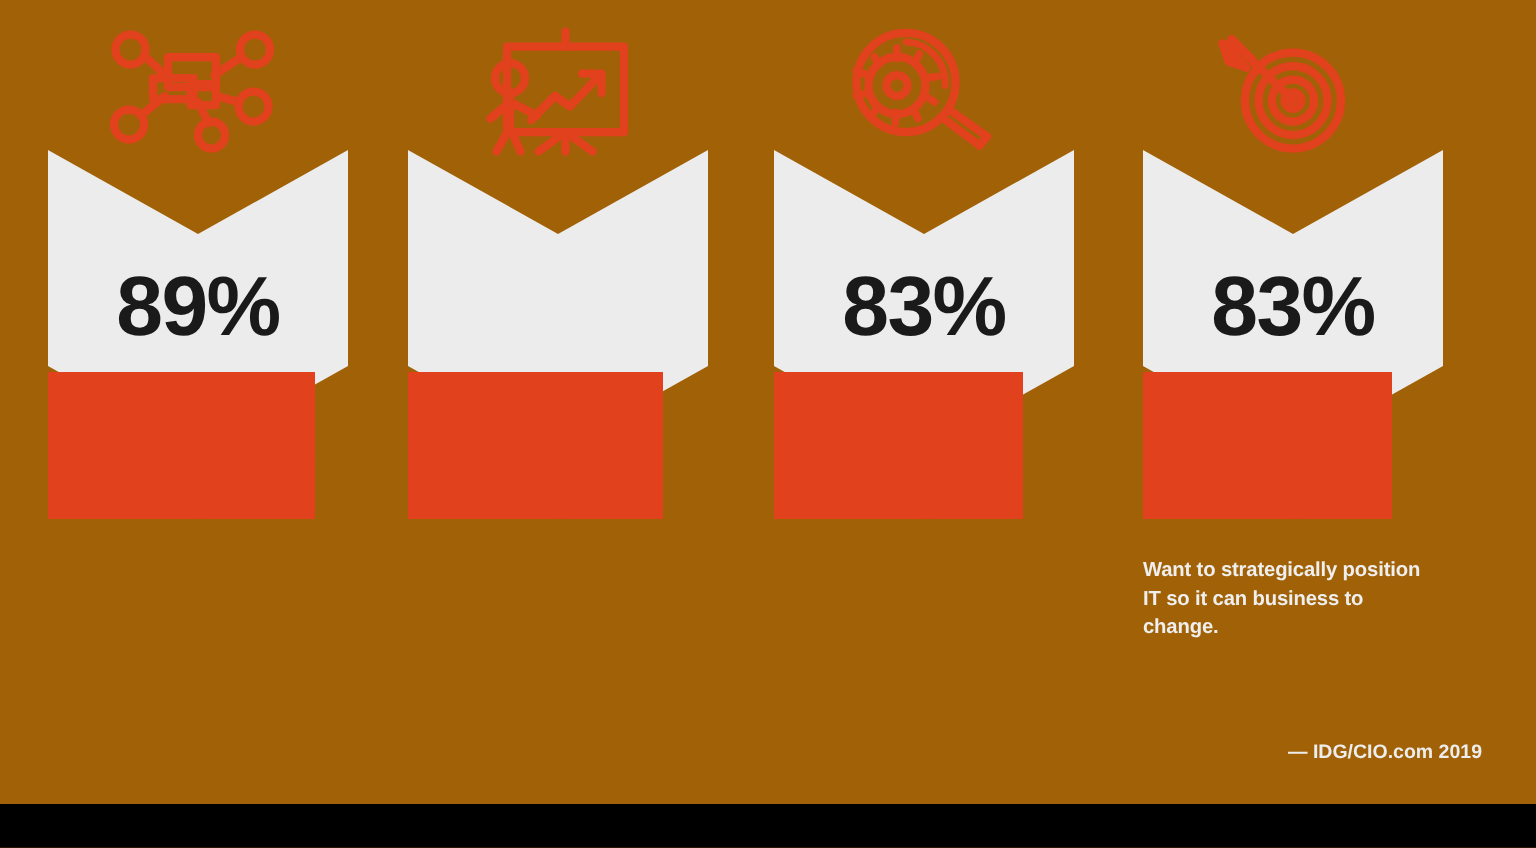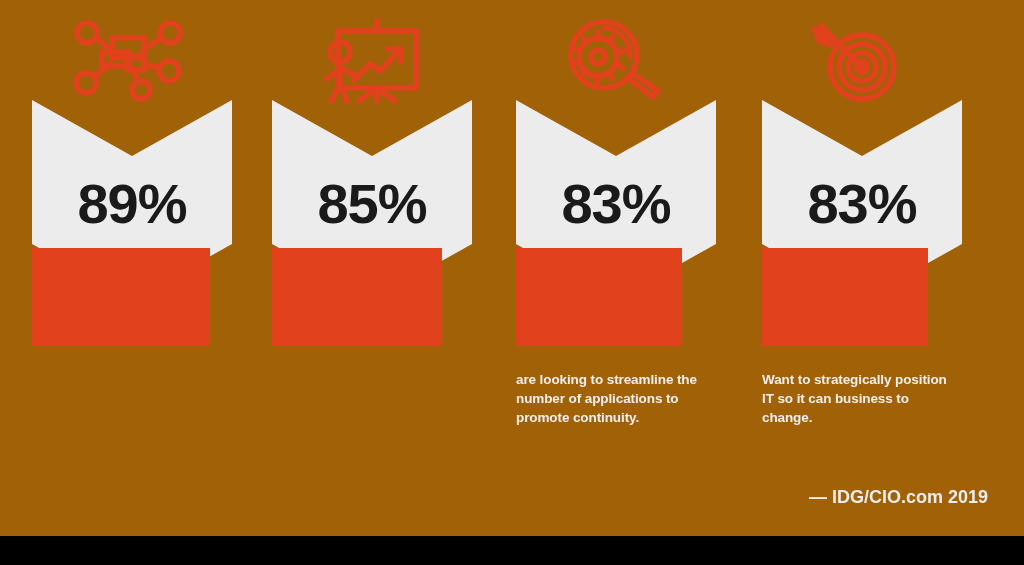--- a/index.html
+++ b/index.html
@@ -130,21 +130,21 @@
     color: #EFEFEF;
     letter-spacing: -0.1px;
   }
 
   
   .attribution {
     position: absolute;
     right: 36px;
     bottom: 28px;
     font-family: "Liberation Sans", sans-serif;
-    font-size: 18px;
+    font-size: 13px;
     font-weight: bold;
     color: #EDEDED;
     letter-spacing: 0px;
   }
 </style>
 </head>
 <body>
 
 <div id="infographic">
 
@@ -216,21 +216,20 @@
       <div class="meter-track">
         <div class="chev"></div>
       </div>
       <div class="meter-fill-clip">
         <div class="fillband" style="width:85%">
           <div class="fillband-inner"></div>
         </div>
       </div>
     </div>
 
-    <div class="pct">85%</div>
   </div>
 
   <div class="stat-column" style="left:484px;">
     <div class="icon-wrap">
       <svg width="104" height="82" viewBox="0 0 104 82" fill="none" stroke="#E1411C" stroke-width="5.5" stroke-linecap="round" stroke-linejoin="round">
 
         <circle cx="44" cy="36" r="33"></circle>
 
         <path d="M44 9 A27 27 0 0 1 70 38" stroke-width="4.5"></path>
 
@@ -261,21 +260,20 @@
         <div class="chev"></div>
       </div>
       <div class="meter-fill-clip">
         <div class="fillband" style="width:83%">
           <div class="fillband-inner"></div>
         </div>
       </div>
     </div>
 
     <div class="pct">83%</div>
-    <div class="caption">are looking to streamline the number of applications to promote continuity.</div>
   </div>
 
   <div class="stat-column" style="left:730px;">
     <div class="icon-wrap">
       <svg width="106" height="82" viewBox="0 0 106 82" fill="none" stroke="#E1411C" stroke-width="5.5" stroke-linecap="round" stroke-linejoin="round">
 
         <circle cx="57" cy="48" r="32"></circle>
         <circle cx="57" cy="48" r="23"></circle>
         <circle cx="57" cy="48" r="14"></circle>
         <circle cx="57" cy="48" r="5.5"></circle>

